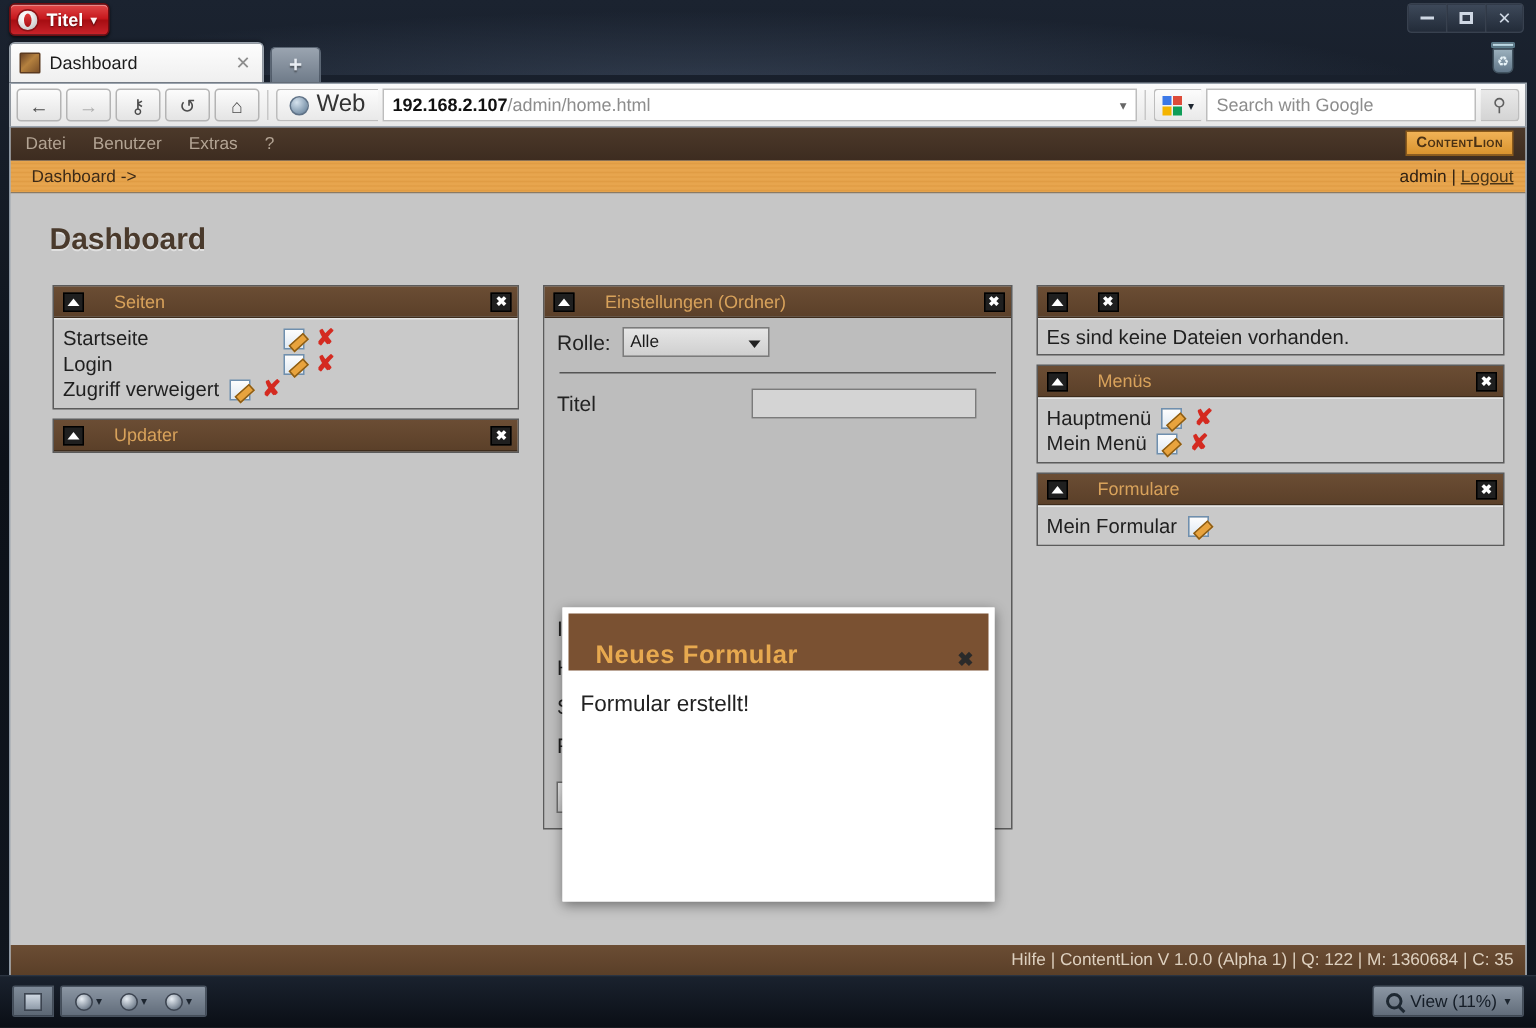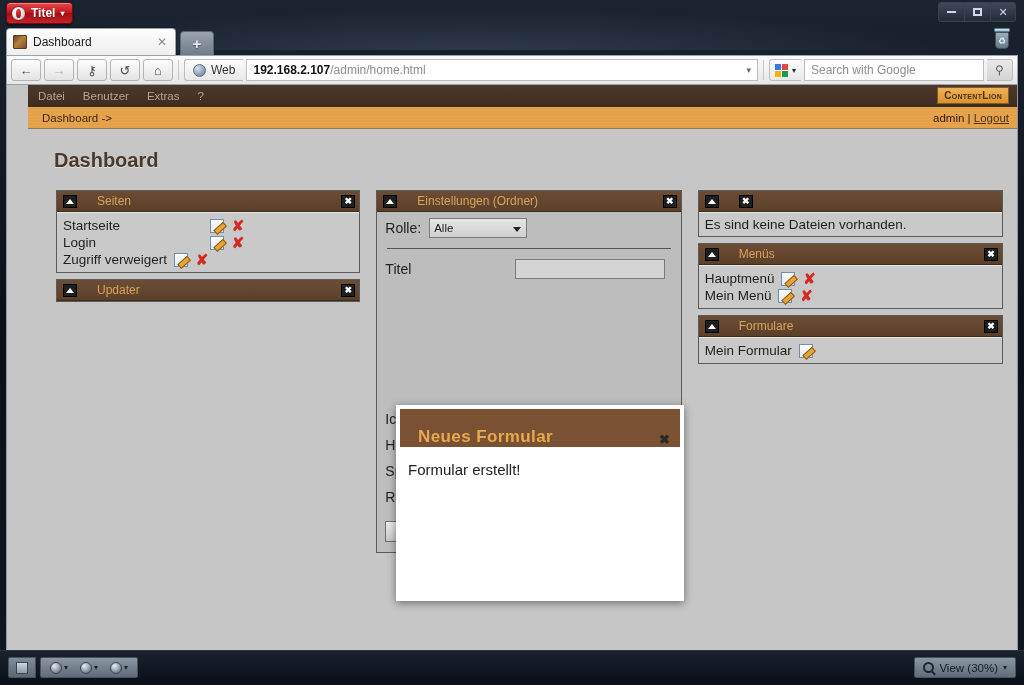--- a/index.html
+++ b/index.html
@@ -104,21 +104,21 @@
     border:1px solid #b4b4b4; border-radius:3px;
     display:flex;align-items:center;justify-content:center;
     color:#4c4c4c; font-size:13px;
   }
   .nav-btn.disabled { color:#b0b0b0; }
   .nav-sep { width:1px;height:20px;background:#c8c8c8;margin:0 2px; }
   .web-chip {
     display:flex;align-items:center;gap:5px; height:22px; padding:0 8px;
     background:linear-gradient(180deg,#fcfcfc,#e9e9e9);
     border:1px solid #bdbdbd; border-right:none; border-radius:3px 0 0 3px;
-    font-size:12px; color:#333;
+    font-size:16px; color:#333;
   }
   .globe { width:13px;height:13px;border-radius:50%;
     background: radial-gradient(circle at 35% 30%, #d5e2ee, #7f97ad 70%, #5d7287);
     border:1px solid #5f7287; }
   .addr {
     flex:1; height:22px; background:#fff; border:1px solid #bdbdbd;
     display:flex; align-items:center; padding:0 6px; font-size:12px; color:#8d8d8d;
   }
   .addr b { color:#111; font-weight:bold; }
   .addr-caret { color:#666; font-size:9px; padding-left:6px; }
@@ -141,21 +141,20 @@
     width:26px;height:22px;background:linear-gradient(180deg,#e9e9e9,#d4d4d4);
     border:1px solid #bdbdbd;border-left:none;border-radius:0 3px 3px 0;
     display:flex;align-items:center;justify-content:center;color:#5f5f5f;font-size:12px;
   }
 
   
   .viewport {
     position:absolute; left:6px; top:85px; width:1012px; height:565px;
     background:#c6c6c6; border-left:1px solid #8d98a4; border-right:1px solid #8d98a4;
     overflow:hidden;
-    padding-left:21px;
   }
 
   
   .cms-menubar {
     height:22px; background:linear-gradient(180deg,#4c392a,#3d2c20);
     display:flex; align-items:center; padding:0 10px; gap:18px; position:relative;
   }
   .cms-menu-item { color:#b3a494; font-size:11.5px; }
   .cms-logo {
     position:absolute; right:8px; top:2px;
@@ -554,20 +553,21 @@
       </div>
 
       <div class="modal">
         <div class="modal-head">
           <span class="modal-title">Neues Formular</span>
           <span class="modal-x">✖</span>
         </div>
         <div class="modal-body">Formular erstellt!</div>
       </div>
 
+      <div class="cms-footer">Hilfe | ContentLion V 1.0.0 (Alpha 1) | Q: 122 | M: 1360684 | C: 35</div>
     </div>
   </div>
 
   <div class="statusbar">
     <div class="sb-left">
       <span class="sb-chip" style="width:28px;border-radius:2px 0 0 2px;">
         <span style="width:12px;height:12px;background:linear-gradient(180deg,#cfd8e2,#8e9aa8);border:1px solid #3c4450;"></span>
       </span>
       <span class="sb-group" style="margin-left:4px">
         <span class="sb-ic">
@@ -579,17 +579,17 @@
             <span class="sb-caret">▾</span>
           </span>
         <span class="sb-ic">
             <span class="sb-dot"></span>
             <span class="sb-caret">▾</span>
           </span>
       </span>
     </div>
     <div class="sb-view">
       <span class="zoom-glass"></span>
-      <span>View (30%)</span>
+      <span>View (11%)</span>
       <span class="sb-caret">▾</span>
     </div>
   </div>
 </div>
 
 </body></html>

